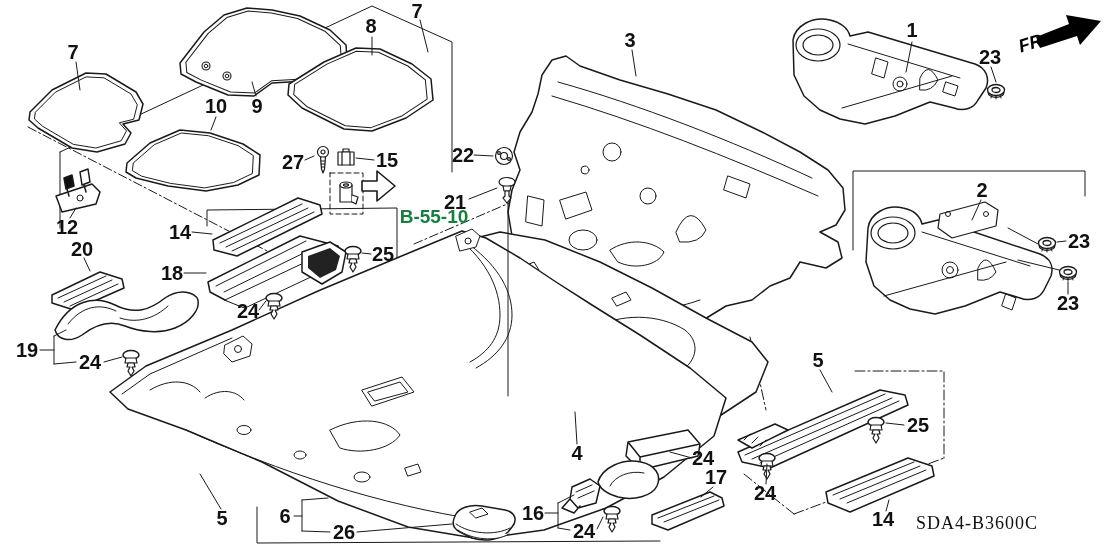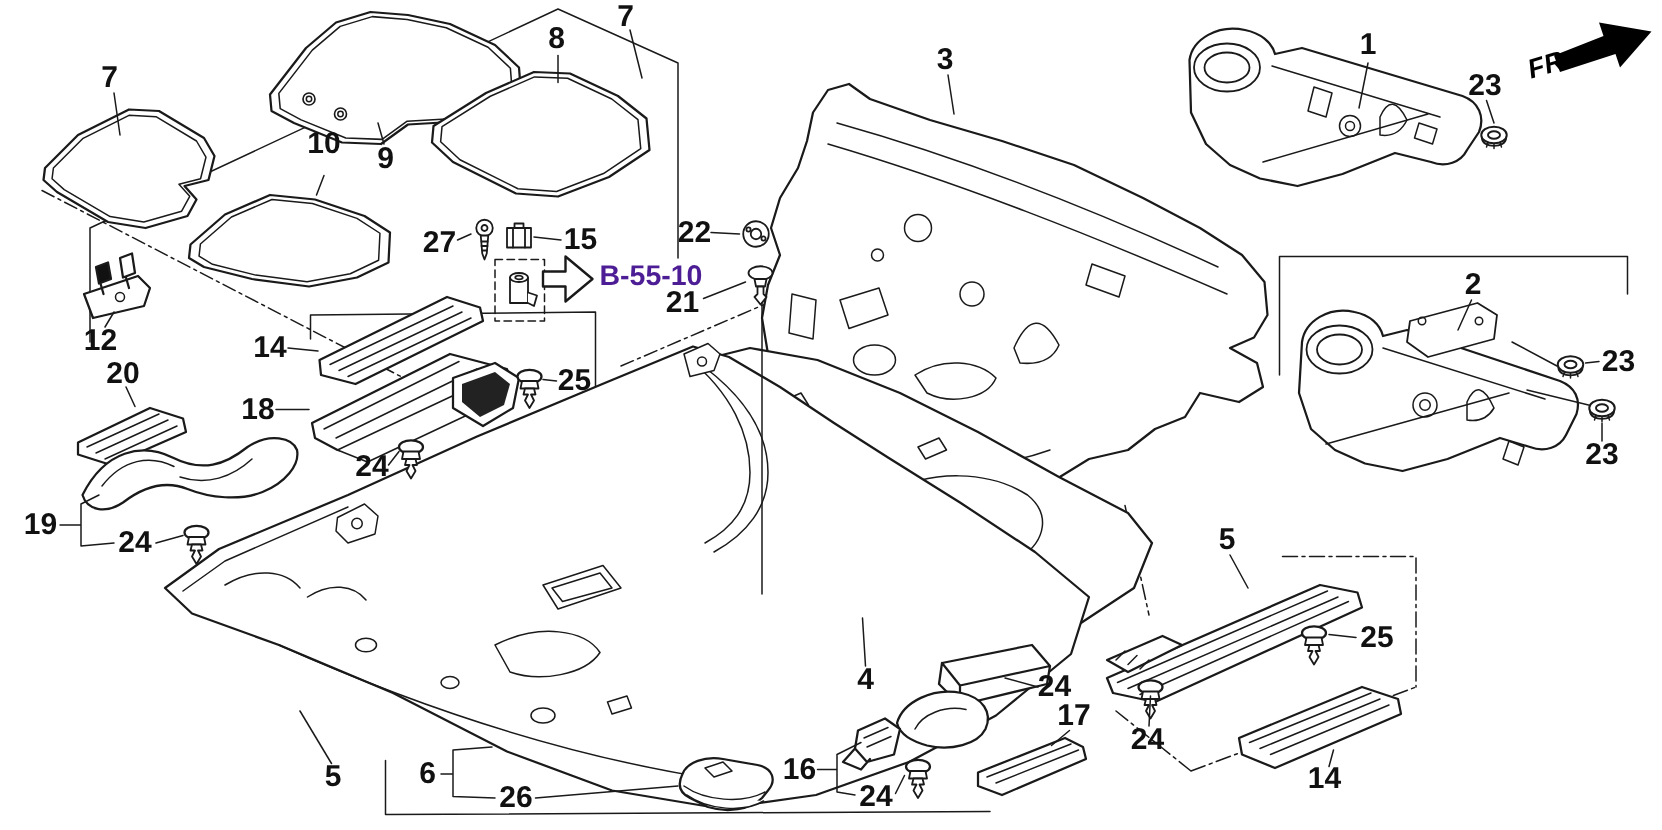--- a/index.html
+++ b/index.html
@@ -3,21 +3,21 @@
 <meta charset="utf-8">
 <style>
   html,body{margin:0;padding:0;background:#fff;}
   .stage{position:relative;width:1108px;height:553px;background:#fff;overflow:hidden;
          font-family:"Liberation Sans",sans-serif;}
   svg{position:absolute;left:0;top:0;}
   .callout{position:absolute;transform:translate(-50%,-50%);
            font:bold 20px "Liberation Sans",sans-serif;color:#111;white-space:nowrap;
            line-height:1;}
   .ref-label{position:absolute;transform:translate(-50%,-50%);
-             font:bold 19px "Liberation Sans",sans-serif;color:#4c1d95;white-space:nowrap;}
+             font:bold 19px "Liberation Sans",sans-serif;color:#15803d;white-space:nowrap;margin-top:32px;}
   .fr-label{position:absolute;transform:translate(-50%,-50%) rotate(-17deg);
             font:bold italic 18px "Liberation Sans",sans-serif;color:#000;}
   .code-label{position:absolute;transform:translate(-50%,-50%);
               font:18px "Liberation Serif",serif;letter-spacing:1px;color:#111;white-space:nowrap;}
 </style>
 </head>
 <body>
 
 <div class="stage">
 
@@ -255,21 +255,21 @@
 
 <div class="callout" style="left:912px;top:30px">1</div>
 <div class="callout" style="left:982px;top:190px">2</div>
 <div class="callout" style="left:630px;top:40px">3</div>
 <div class="callout" style="left:577px;top:453px">4</div>
 <div class="callout" style="left:222px;top:518px">5</div>
 <div class="callout" style="left:285px;top:516px">6</div>
 <div class="callout" style="left:417px;top:11px">7</div>
 <div class="callout" style="left:371px;top:26px">8</div>
 <div class="callout" style="left:257px;top:106px">9</div>
-<div class="callout" style="left:216px;top:96px">10</div>
+<div class="callout" style="left:216px;top:106px">10</div>
 <div class="callout" style="left:73px;top:52px">7</div>
 <div class="callout" style="left:67px;top:227px">12</div>
 <div class="callout" style="left:818px;top:360px">5</div>
 <div class="callout" style="left:180px;top:232px">14</div>
 <div class="callout" style="left:883px;top:519px">14</div>
 <div class="callout" style="left:387px;top:160px">15</div>
 <div class="callout" style="left:533px;top:513px">16</div>
 <div class="callout" style="left:716px;top:477px">17</div>
 <div class="callout" style="left:172px;top:273px">18</div>
 <div class="callout" style="left:27px;top:350px">19</div>
@@ -284,14 +284,15 @@
 <div class="callout" style="left:584px;top:531px">24</div>
 <div class="callout" style="left:765px;top:493px">24</div>
 <div class="callout" style="left:383px;top:254px">25</div>
 <div class="callout" style="left:918px;top:425px">25</div>
 <div class="callout" style="left:344px;top:532px">26</div>
 <div class="callout" style="left:293px;top:162px">27</div>
 <div class="callout" style="left:703px;top:458px">24</div>
 
 <div class="ref-label" style="left:434px;top:185px">B-55-10</div>
 <div class="fr-label" style="left:1033px;top:43px">FR.</div>
+<div class="code-label" style="left:977px;top:523px">SDA4-B3600C</div>
 
 </div>
 
 </body></html>

